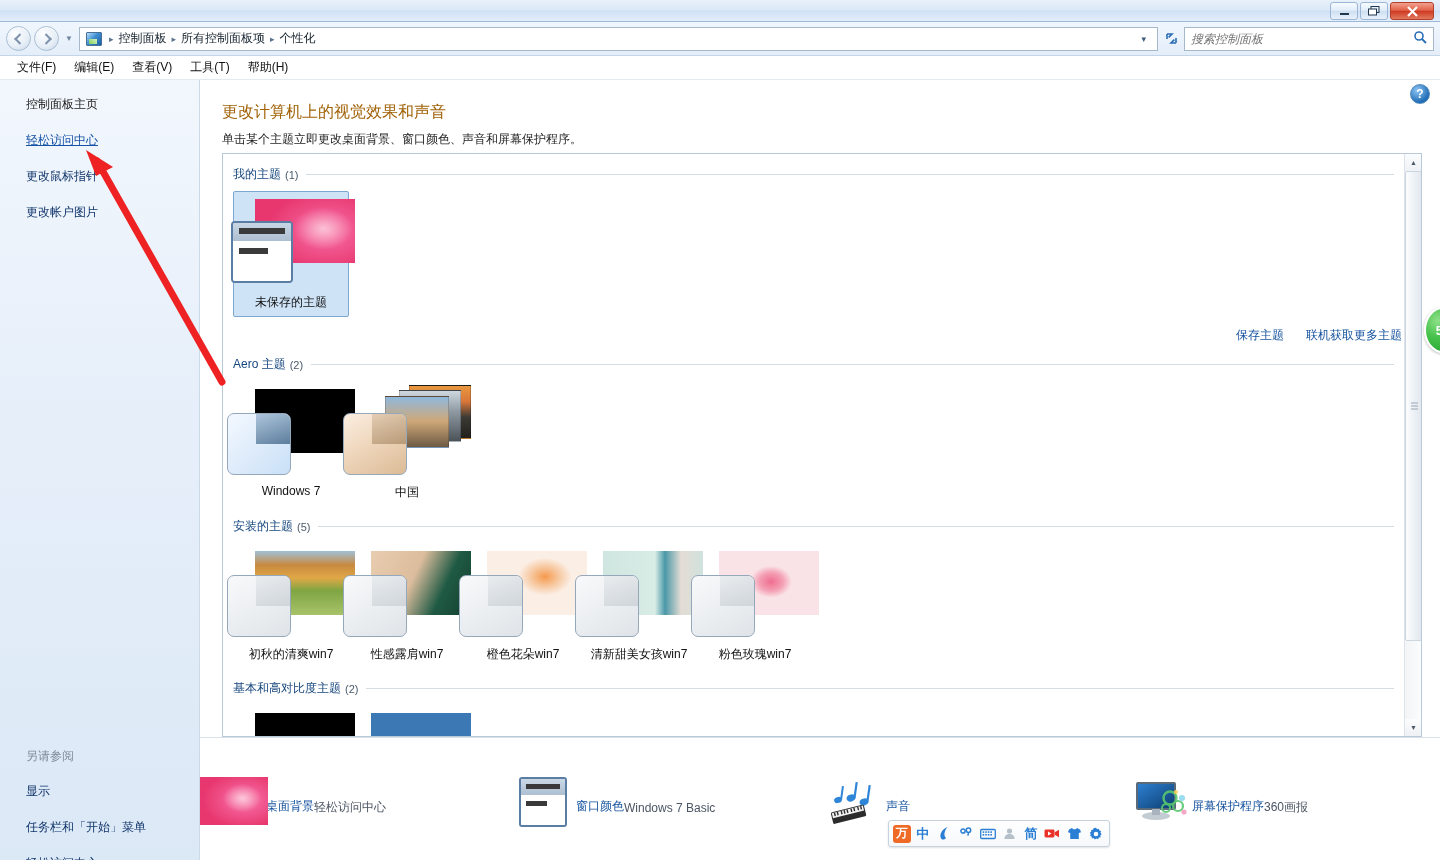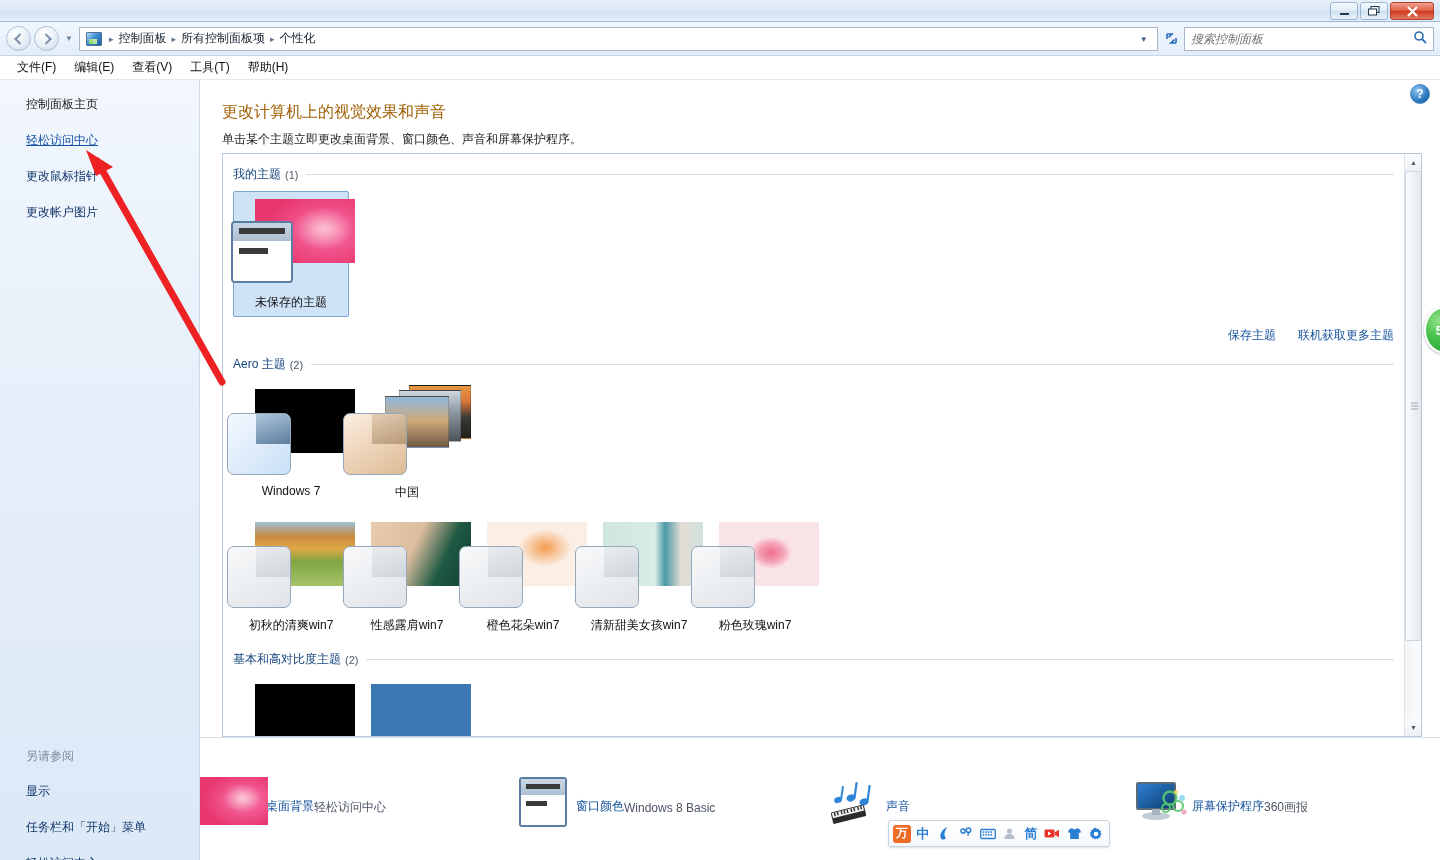--- a/index.html
+++ b/index.html
@@ -153,21 +153,21 @@
   .unsaved-win .bar2{ height:6px; width:62%; background:#3a3a3a; }
 
   .pinkheart{
     background:
       radial-gradient(ellipse 48px 34px at 68% 46%, rgba(255,255,255,.55) 0%, rgba(255,255,255,0) 62%),
       radial-gradient(ellipse 60px 40px at 72% 50%, #f878a6 0%, #f1568e 45%, #e8376f 100%),
       linear-gradient(120deg,#f0366d 0%,#f75f93 45%,#fa9ec0 100%);
   }
   .stackimg{ position:absolute; border:1px solid rgba(0,0,0,.18); }
 
-  .linksrow{ display:flex; justify-content:flex-end; padding-right:12px; margin-top:10px; gap:22px; }
+  .linksrow{ display:flex; justify-content:flex-end; padding-right:4px; margin-top:10px; gap:22px; }
   .toplink{ font-size:12px; color:#15529e; cursor:default; text-decoration:none; }
 
   
   .vscroll{
     position:absolute; right:0; top:0; width:17px; height:582px;
     background:linear-gradient(to right,#f2f4f6,#fbfcfd); border-left:1px solid #dde3ea;
   }
   .vs-arrow{
     width:17px; height:17px; display:flex; align-items:center; justify-content:center;
     background:linear-gradient(to bottom,#fbfcfd,#eef1f5); color:#4c5b6a; font-size:7px;
@@ -382,20 +382,25 @@
               <div class="stackimg" style="right:10px;top:5px;width:62px;height:52px;background:linear-gradient(180deg,#cfd8df 0%,#8f9aa4 40%,#4c5358 100%);"></div>
               <div class="stackimg" style="right:22px;top:11px;width:64px;height:52px;background:linear-gradient(180deg,#8fb8dd 0%,#cfa878 48%,#6d5a44 100%);"></div>
               <div class="win-sheet" style="background:linear-gradient(150deg,#fbeee1 0%,#efd7bd 45%,#dcbb96 100%);">
                 <div style="position:absolute;right:0;top:0;width:34px;height:30px;background:linear-gradient(160deg,#e4cdb4,#b89a77);border-top-right-radius:6px;"></div>
               </div>
             </div>
             <div class="tile-label">中国</div>
           </div>
         </div>
 
+        <div class="group-hdr">
+          <span class="gl">安装的主题</span>
+          <span class="gc">(5)</span>
+          <span class="line"></span>
+        </div>
         <div class="tiles">
           <div class="tile">
             <div class="thumbwrap">
               <div class="bg-img" style="background:linear-gradient(180deg,#9fc0d8 0%,#c8893f 22%,#e0a846 42%,#7fa542 62%,#a8c36a 100%);"></div>
               <div class="win-sheet" style="background:linear-gradient(150deg,#f8f9fa 0%,#eceff2 50%,#dfe3e7 100%);">
                 <div style="position:absolute;right:0;top:0;width:34px;height:30px;background:linear-gradient(160deg,#e9ecef,#cfd5da);border-top-right-radius:6px;"></div>
               </div>
             </div>
             <div class="tile-label">初秋的清爽win7</div>
           </div>
@@ -488,21 +493,21 @@
         <div class="ic-win">
             <div class="tb">
               <div class="bar"></div>
             </div>
             <div class="body">
               <div class="bar2"></div>
             </div>
           </div>
       </div>
       <div class="detail-name">窗口颜色</div>
-      <div class="detail-val">Windows 8 Basic</div>
+      <div class="detail-val">Windows 7 Basic</div>
     </div>
     <div class="detail">
       <div class="detail-icon ic-sound">
         <svg width="66" height="50" viewBox="0 0 66 50">
           <g fill="#2f86d8">
             <ellipse cx="18" cy="22" rx="4" ry="3" transform="rotate(-20 18 22)"></ellipse>
             <rect x="21" y="8" width="2" height="14" transform="rotate(8 22 15)"></rect>
             <ellipse cx="31" cy="20" rx="4.5" ry="3.4" transform="rotate(-20 31 20)"></ellipse>
             <rect x="34.5" y="4" width="2.2" height="16" transform="rotate(8 35 12)"></rect>
             <ellipse cx="44" cy="24" rx="4.5" ry="3.4" transform="rotate(-20 44 24)"></ellipse>

